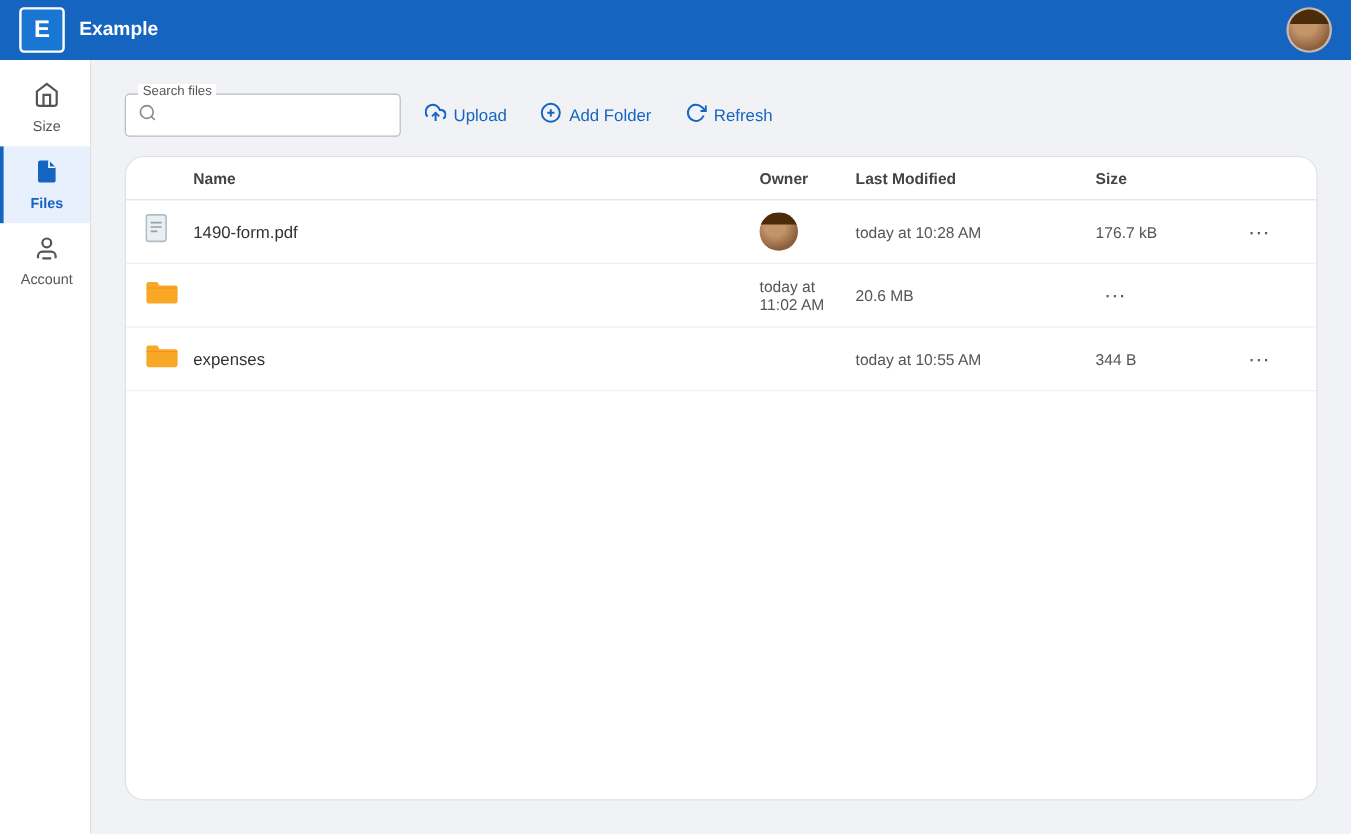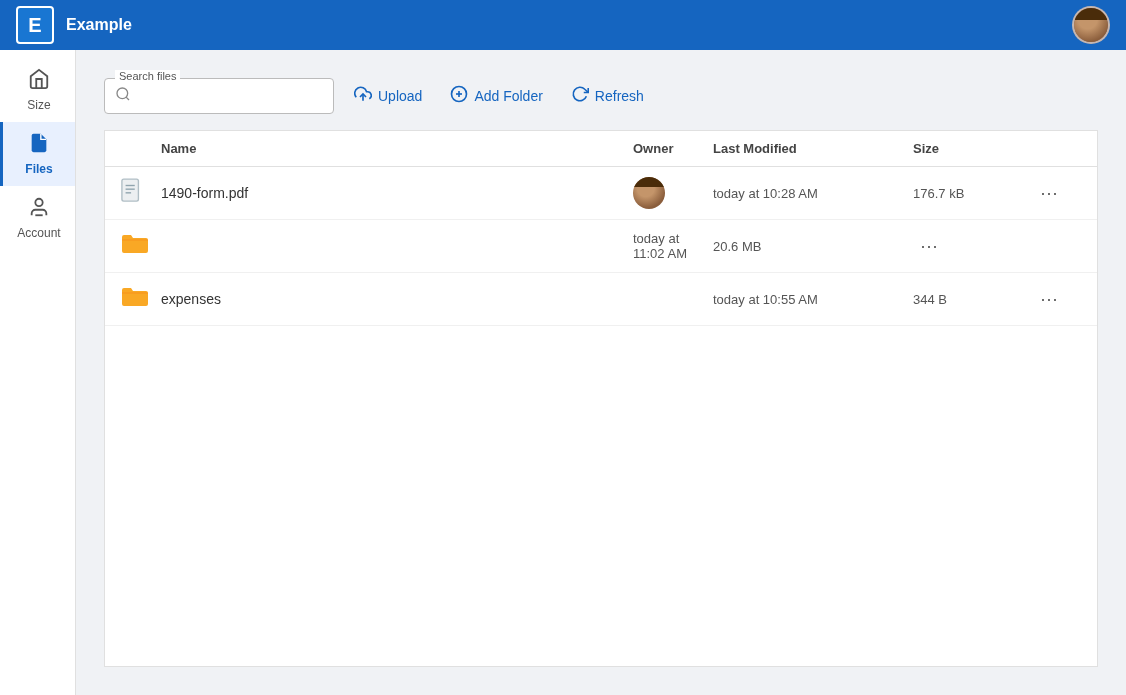--- a/index.html
+++ b/index.html
@@ -157,21 +157,21 @@
       border-radius: 4px;
     }
     .toolbar-btn-icon {
       font-size: 18px;
     }
 
     
     .file-table {
       background: white;
       border: 1px solid #e0e0e0;
-      border-radius: 0;
+      border-radius: 16px;
       flex: 1;
       overflow: hidden;
     }
     .table-header {
       display: grid;
       grid-template-columns: 40px 1fr 80px 200px 120px 48px;
       padding: 10px 16px;
       border-bottom: 1px solid #e0e0e0;
       background: white;
     }

